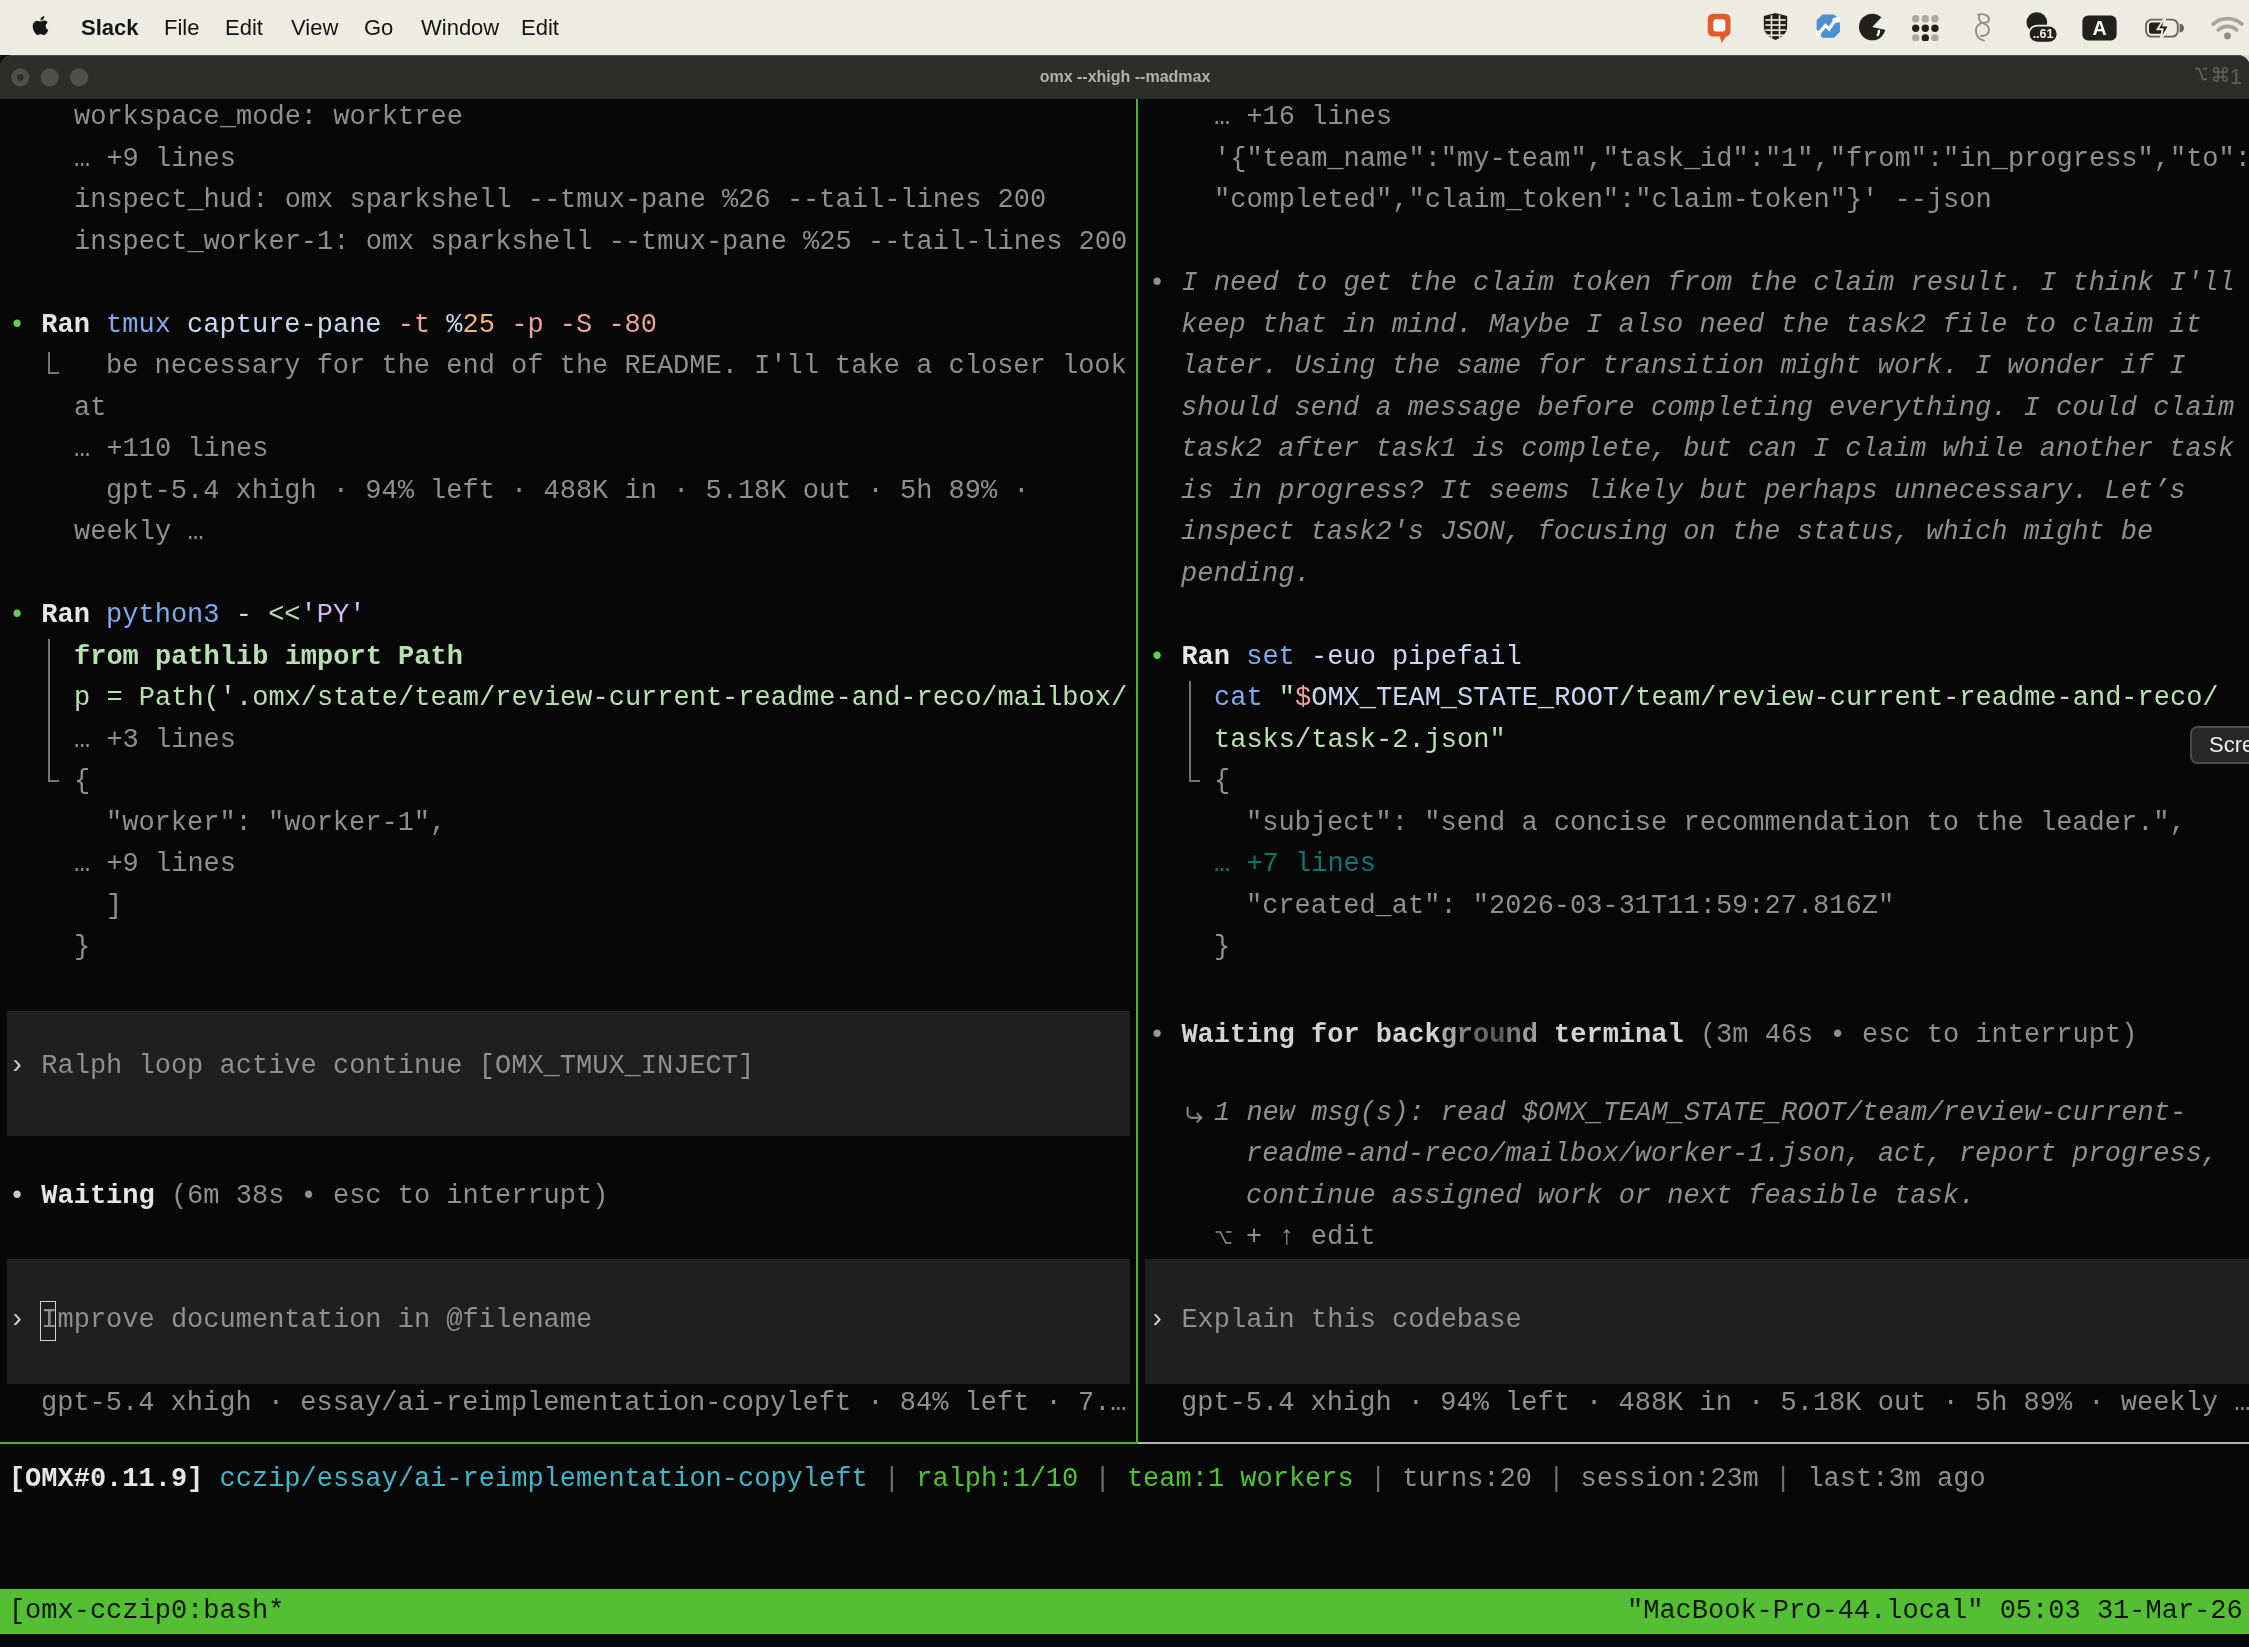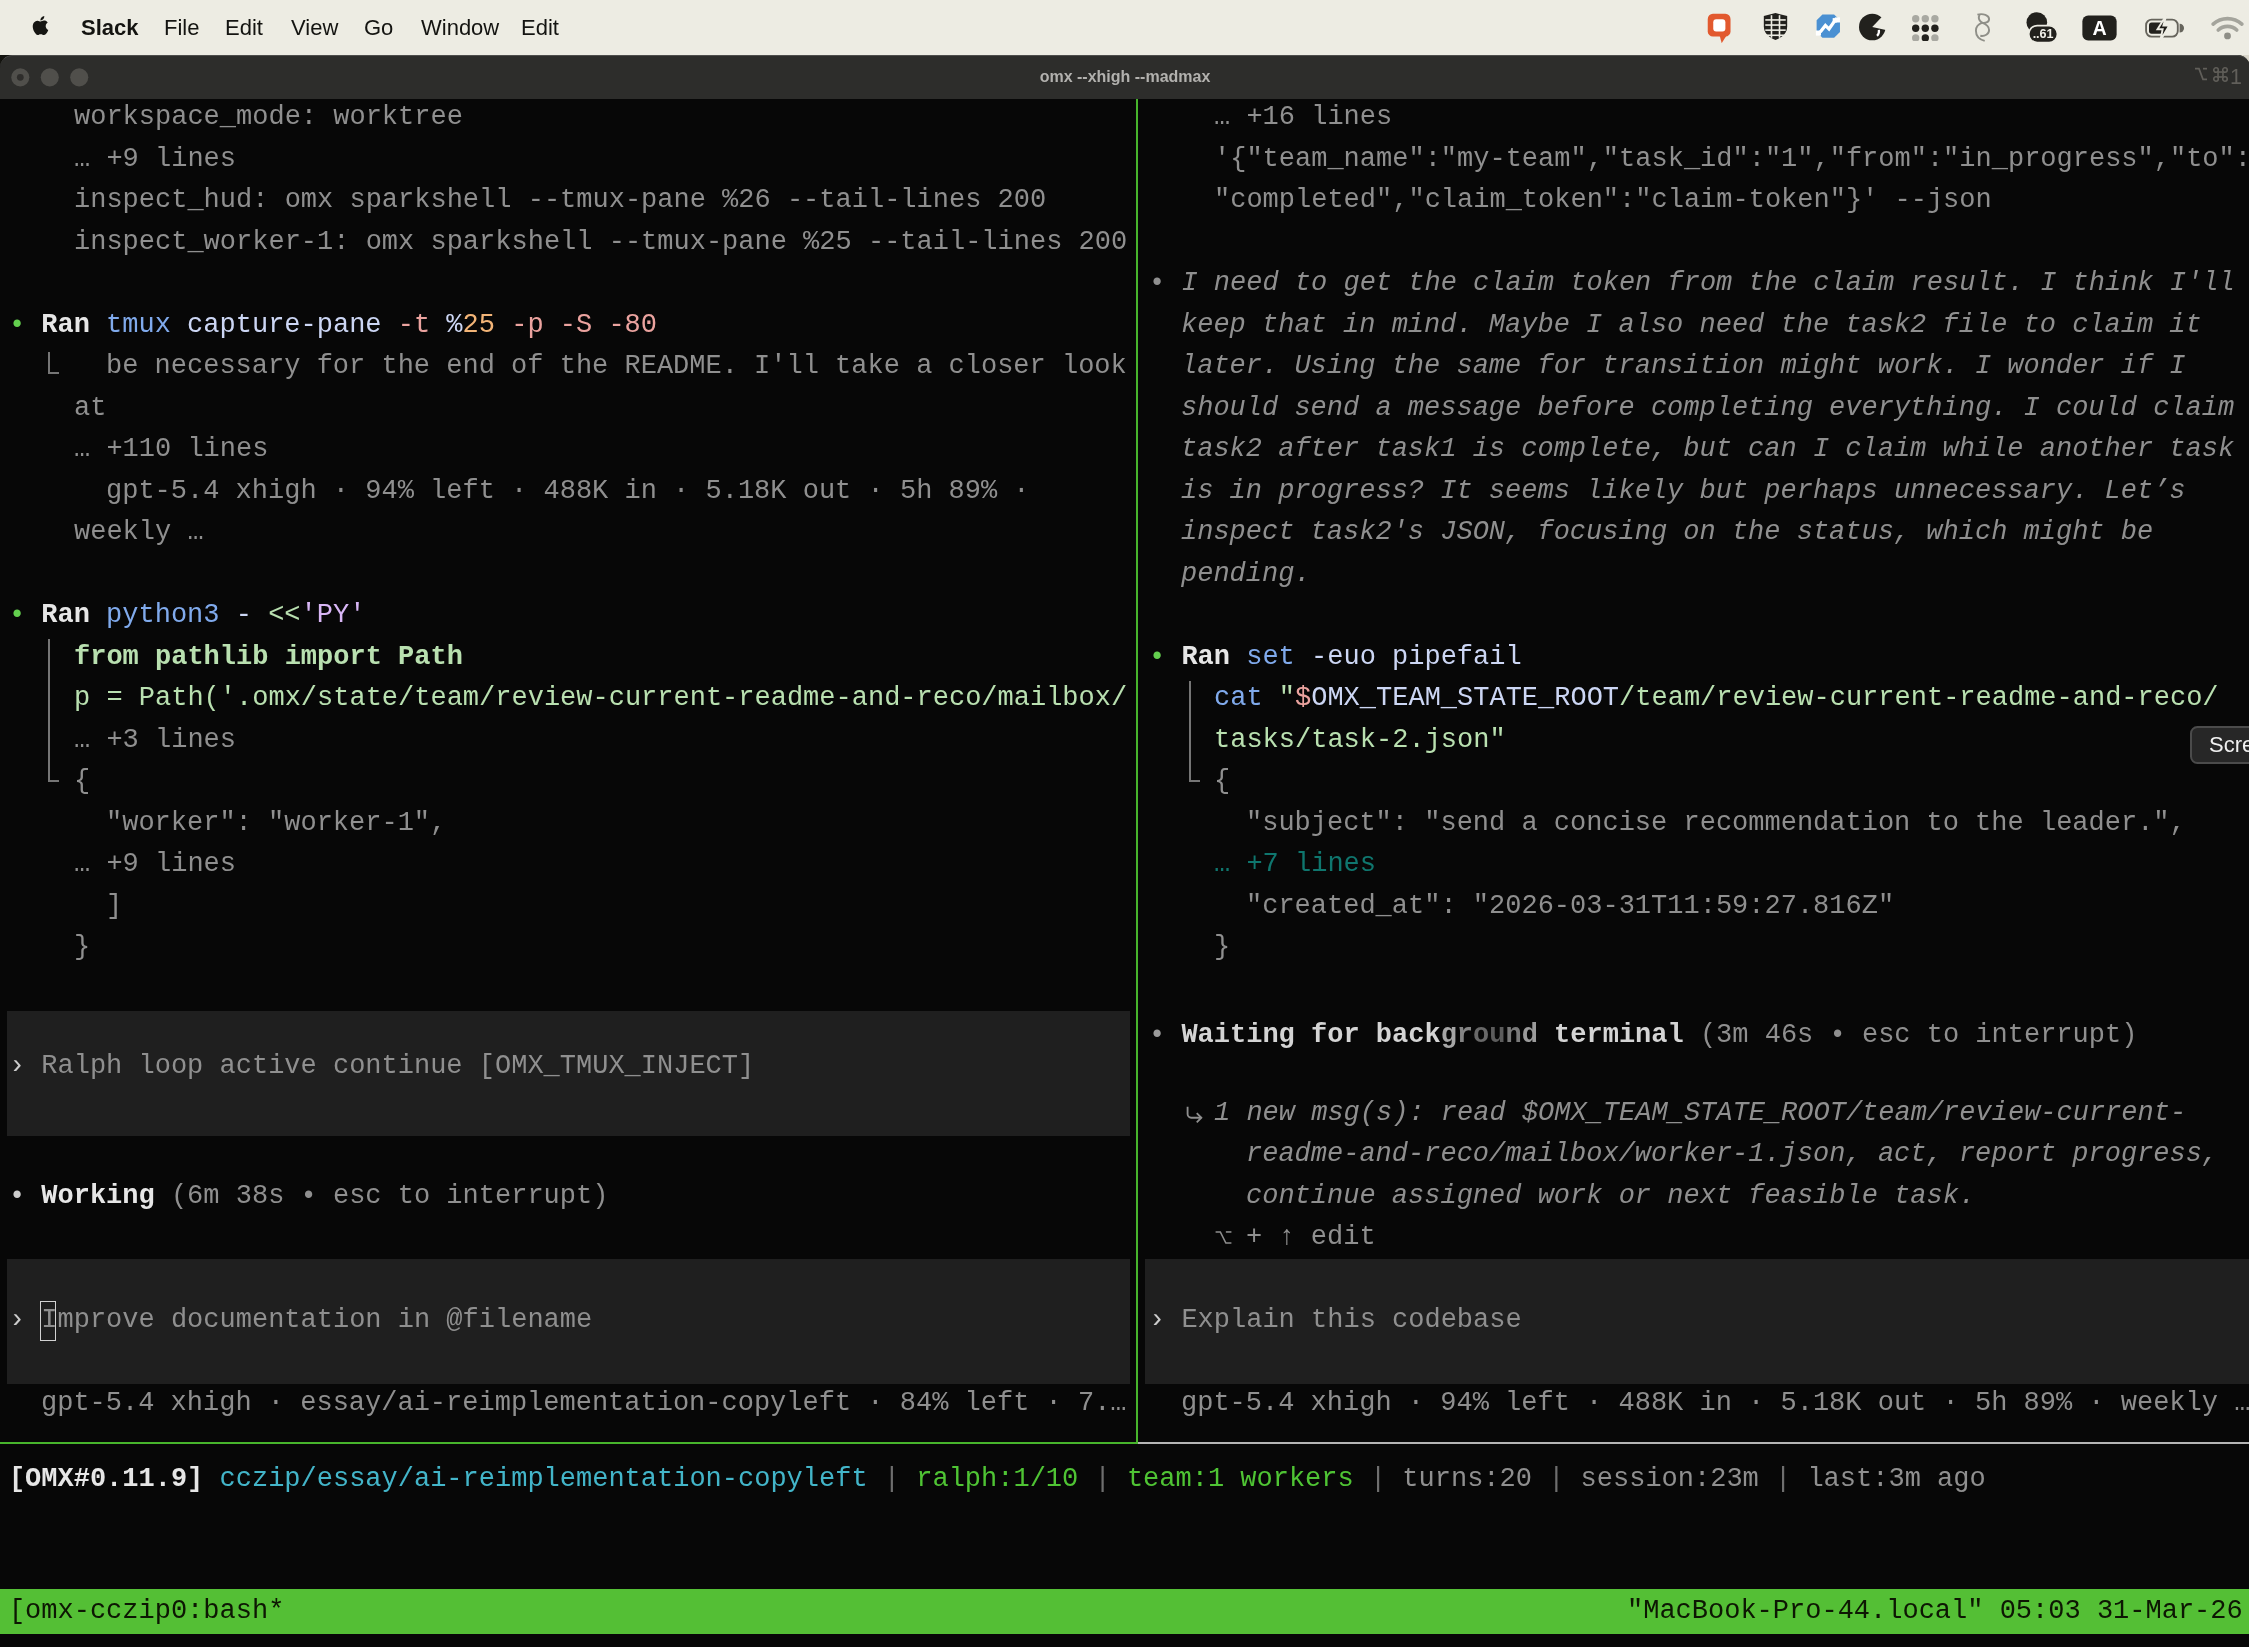--- a/index.html
+++ b/index.html
@@ -141,21 +141,21 @@
 <div class="ln" style="left:8.9px;top:496px"><span style="color:#63cf4e;">•</span><span style="color:#8f8f8f;">&nbsp;</span><span style="color:#e6e6e6;font-weight:bold;">Ran</span><span style="color:#8f8f8f;">&nbsp;</span><span style="color:#80aaec;">python3</span><span style="color:#ccd6f4;">&nbsp;-&nbsp;</span><span style="color:#b9e0b0;">&lt;&lt;</span><span style="color:#d8b6f5;">'PY'</span></div>
 <div class="ln" style="left:74px;top:538px"><span style="color:#b9e0b0;font-weight:bold;">from&nbsp;pathlib&nbsp;import&nbsp;Path</span></div>
 <div class="ln" style="left:74px;top:579px"><span style="color:#b9e0b0;">p&nbsp;=&nbsp;Path('.omx/state/team/review-current-readme-and-reco/mailbox/</span></div>
 <div class="ln" style="left:74px;top:621px"><span style="color:#8f8f8f;">…&nbsp;+3&nbsp;lines</span></div>
 <div class="ln" style="left:74px;top:662px"><span style="color:#8f8f8f;">{</span></div>
 <div class="ln" style="left:106px;top:704px"><span style="color:#8f8f8f;">"worker":&nbsp;"worker-1",</span></div>
 <div class="ln" style="left:74px;top:745px"><span style="color:#8f8f8f;">…&nbsp;+9&nbsp;lines</span></div>
 <div class="ln" style="left:106px;top:787px"><span style="color:#8f8f8f;">]</span></div>
 <div class="ln" style="left:74px;top:828px"><span style="color:#8f8f8f;">}</span></div>
 <div class="ln" style="left:8.9px;top:947px"><span style="color:#cccccc;">›</span><span style="color:#8f8f8f;">&nbsp;Ralph&nbsp;loop&nbsp;active&nbsp;continue&nbsp;[OMX_TMUX_INJECT]</span></div>
-<div class="ln" style="left:8.9px;top:1077px"><span style="color:#cccccc;">•</span><span style="color:#8f8f8f;">&nbsp;</span><span style="color:#e6e6e6;font-weight:bold;">Working</span><span style="color:#8f8f8f;">&nbsp;(6m&nbsp;38s&nbsp;•&nbsp;esc&nbsp;to&nbsp;interrupt)</span></div>
+<div class="ln" style="left:8.9px;top:1077px"><span style="color:#cccccc;">•</span><span style="color:#8f8f8f;">&nbsp;</span><span style="color:#e6e6e6;font-weight:bold;">Waiting</span><span style="color:#8f8f8f;">&nbsp;(6m&nbsp;38s&nbsp;•&nbsp;esc&nbsp;to&nbsp;interrupt)</span></div>
 <div class="ln" style="left:8.9px;top:1201px"><span style="color:#cccccc;">›</span><span style="color:#8f8f8f;">&nbsp;Improve&nbsp;documentation&nbsp;in&nbsp;@filename</span></div>
 <div class="ln" style="left:41px;top:1284px"><span style="color:#8f8f8f;">gpt-5.4&nbsp;xhigh&nbsp;·&nbsp;essay/ai-reimplementation-copyleft&nbsp;·&nbsp;84%&nbsp;left&nbsp;·&nbsp;7.…</span></div>
 </div>
 <div class="abs" style="left:1138px;top:99px;width:1112px;height:1343px;overflow:hidden">
 <div class="ln" style="left:76px;top:-1.7px"><span style="color:#8f8f8f;">…&nbsp;+16&nbsp;lines</span></div>
 <div class="ln" style="left:76px;top:40px"><span style="color:#8f8f8f;">'{"team_name":"my-team","task_id":"1","from":"in_progress","to":</span></div>
 <div class="ln" style="left:76px;top:81px"><span style="color:#8f8f8f;">"completed","claim_token":"claim-token"}'&nbsp;--json</span></div>
 <div class="ln" style="left:11px;top:164px"><span style="color:#8f8f8f;">•</span><span style="color:#8f8f8f;">&nbsp;</span><span style="color:#8f8f8f;font-style:italic;">I&nbsp;need&nbsp;to&nbsp;get&nbsp;the&nbsp;claim&nbsp;token&nbsp;from&nbsp;the&nbsp;claim&nbsp;result.&nbsp;I&nbsp;think&nbsp;I'll</span></div>
 <div class="ln" style="left:43px;top:206px"><span style="color:#8f8f8f;font-style:italic;">keep&nbsp;that&nbsp;in&nbsp;mind.&nbsp;Maybe&nbsp;I&nbsp;also&nbsp;need&nbsp;the&nbsp;task2&nbsp;file&nbsp;to&nbsp;claim&nbsp;it</span></div>
 <div class="ln" style="left:43px;top:247px"><span style="color:#8f8f8f;font-style:italic;">later.&nbsp;Using&nbsp;the&nbsp;same&nbsp;for&nbsp;transition&nbsp;might&nbsp;work.&nbsp;I&nbsp;wonder&nbsp;if&nbsp;I</span></div>

